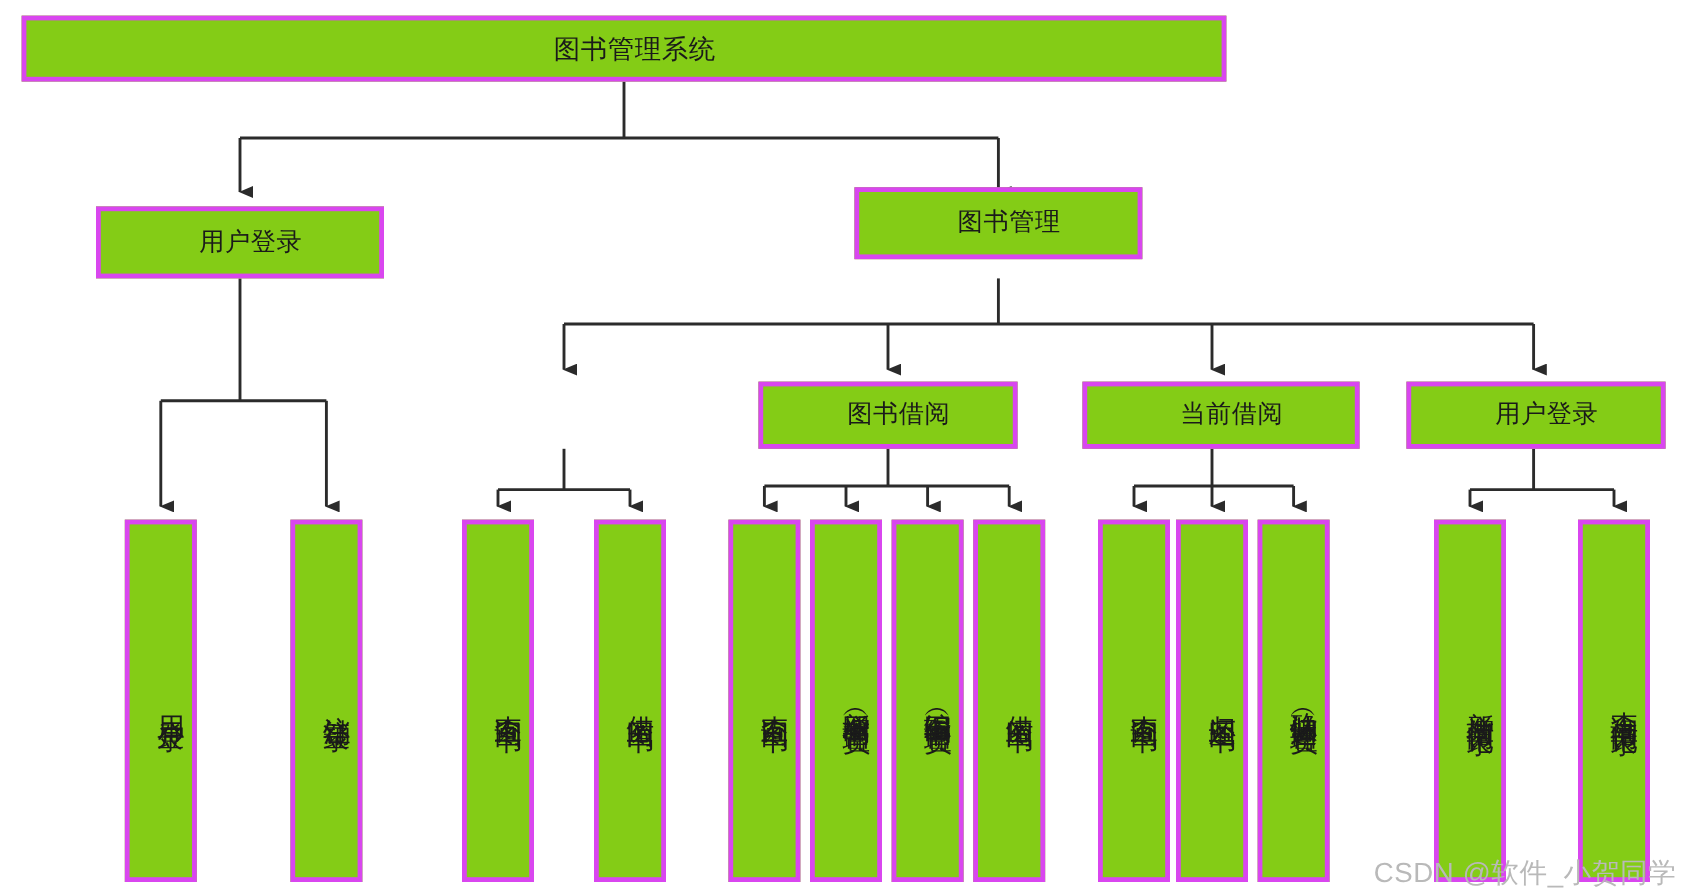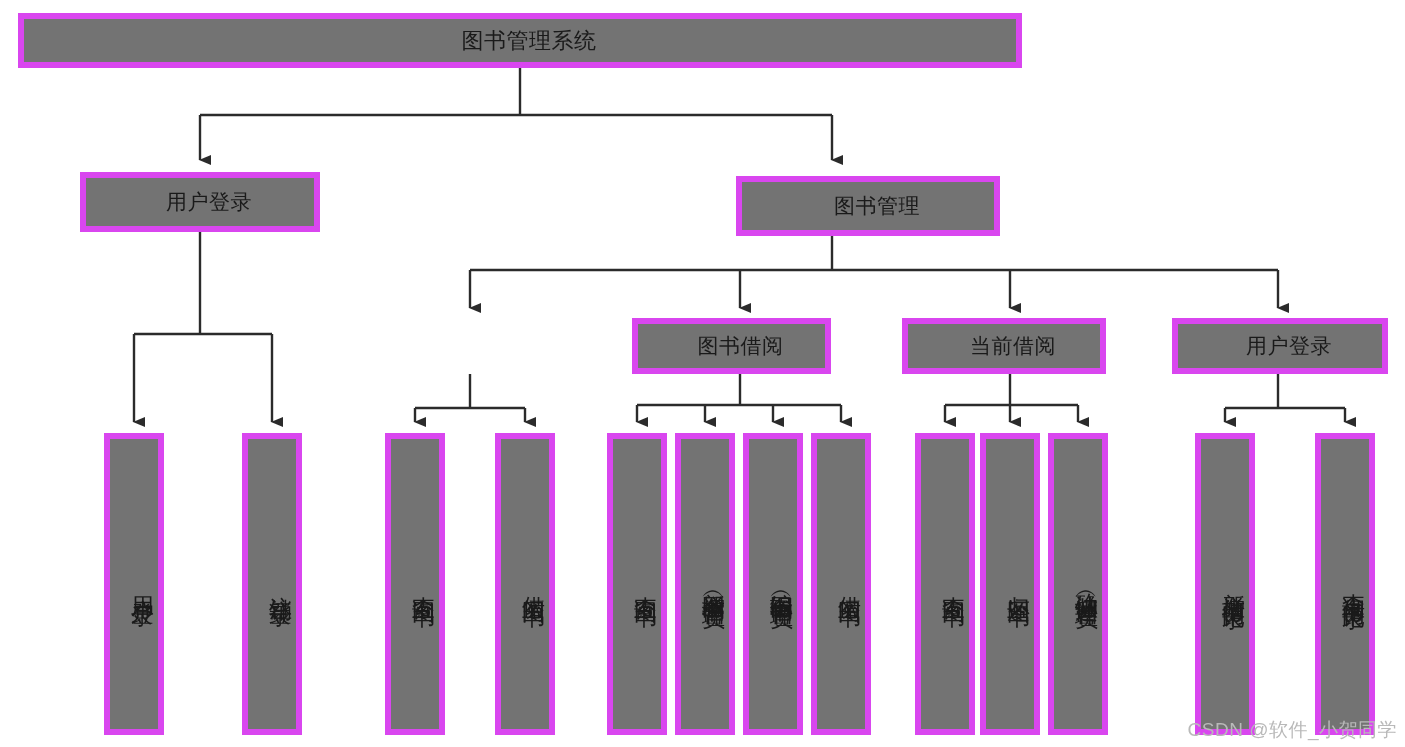--- a/index.html
+++ b/index.html
@@ -21,22 +21,22 @@
     position: absolute;
     left: 0;
     top: 0;
     width: 1405px;
     height: 747px;
     pointer-events: none;
   }
   .node {
     position: absolute;
     box-sizing: border-box;
-    background: #737373;
-    border: 6px solid #d946ef;
+    background: #84cc16;
+    border: 4px solid #d946ef;
     display: flex;
     align-items: center;
     justify-content: center;
     color: #1a1a1a;
     padding-left: 18px;
   }
   .node .label {
     display: block;
     text-align: center;
     line-height: 1.18;
@@ -64,21 +64,21 @@
     white-space: nowrap;
   }
   .node.vert.tall .label {
     font-size: 23px;
     letter-spacing: 2px;
   }
   .watermark {
     position: absolute;
     right: 8px;
     bottom: 4px;
-    font-size: 19px;
+    font-size: 23px;
     color: #b9b9b9;
     white-space: nowrap;
     letter-spacing: 0.5px;
   }
 </style>
 </head>
 <body>
 
 <div id="canvas">
 
@@ -135,30 +135,30 @@
   </svg>
 
   <div class="node horiz root" style="left:18px; top:13px; width:1004px; height:55px;">
     <span class="label">图书管理系统</span>
   </div>
 
   <div class="node horiz" style="left:80px; top:172px; width:240px; height:60px;">
     <span class="label">用户登录</span>
   </div>
 
-  <div class="node horiz" style="left:712px; top:176px; width:264px; height:60px;margin-left:24px;">
+  <div class="node horiz" style="left:712px; top:156px; width:240px; height:60px;">
     <span class="label">图书管理</span>
   </div>
 
 
-  <div class="node horiz" style="left:632px; top:318px; width:199px; height:56px;">
+  <div class="node horiz" style="left:632px; top:318px; width:216px; height:56px;">
     <span class="label">图书借阅</span>
   </div>
 
-  <div class="node horiz" style="left:902px; top:318px; width:204px; height:56px;">
+  <div class="node horiz" style="left:902px; top:318px; width:231px; height:56px;">
     <span class="label">当前借阅</span>
   </div>
 
   <div class="node horiz" style="left:1172px; top:318px; width:216px; height:56px;">
     <span class="label">用户登录</span>
   </div>
 
   <div class="node vert" style="left:104px; top:433px; width:60px; height:302px;">
     <span class="label">用户登录</span>
   </div>

